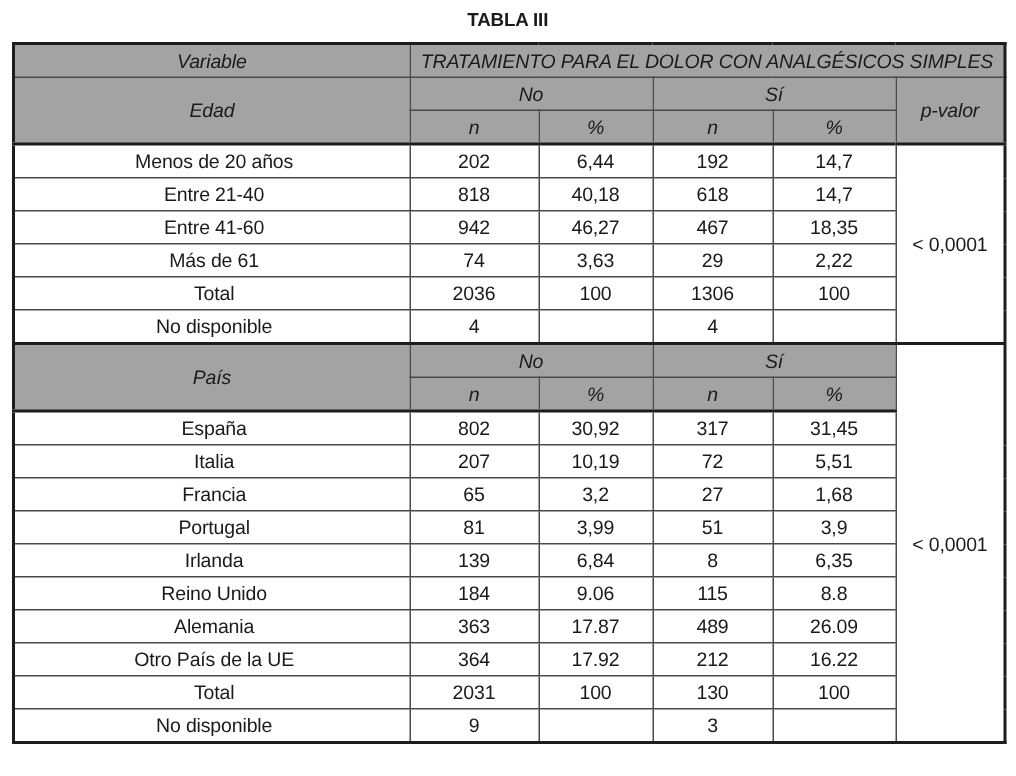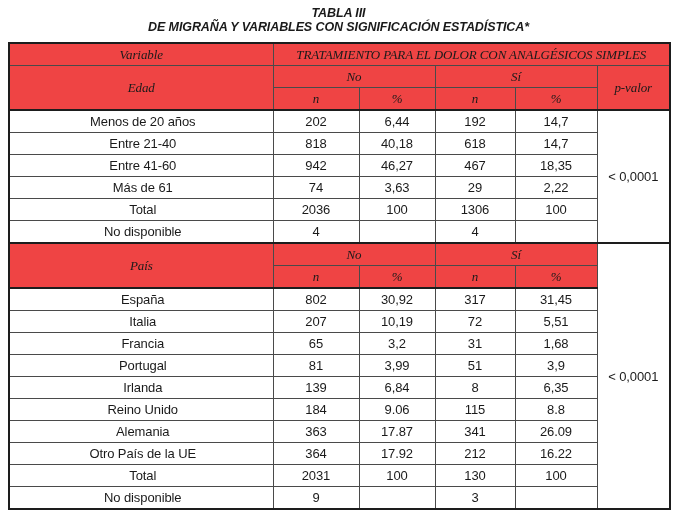--- a/index.html
+++ b/index.html
@@ -11,60 +11,57 @@
     color:#1a1a1a;
     overflow:hidden;
   }
   .title-block{
     text-align:center;
     padding-top:6px;
     font-weight:bold;
     font-size:12.5px;
     line-height:14px;
     letter-spacing:-0.1px;
-    font-style:italic;
   }
   table.tbl{
     border-collapse:collapse;
     table-layout:fixed;
     width:661px;
     margin:8px 0 0 8px;
     border:2px solid #1d1d1d;
     font-size:13px;
     letter-spacing:-0.1px;
   }
   .tbl td{
     border:1px solid #4a4a4a;
     height:19px;
     padding:1px 2px;
     text-align:center;
     vertical-align:middle;
     overflow:hidden;
     white-space:nowrap;
   }
   .tbl td.hdr{
-    background:#ef4444;
+    background:#a3a3a3;
     font-style:italic;
-    font-family:Liberation Serif, serif;
   }
   .tbl td.lbl{
     text-align:center;
     padding-left:5px;
   }
   .tbl td.bb{border-bottom:2px solid #1d1d1d;}
   .tbl td.tb{border-top:2px solid #1d1d1d;}
 </style>
 </head>
 <body>
 
 <div class="page">
 
   <div class="title-block">
     <div>TABLA III</div>
-    <div>DE MIGRAÑA Y VARIABLES CON SIGNIFICACIÓN ESTADÍSTICA*</div>
   </div>
 
   <table class="tbl">
     <colgroup>
       <col style="width:264px">
         <col style="width:86px">
         <col style="width:76px">
       <col style="width:80px">
         <col style="width:82px">
         <col style="width:73px">
@@ -157,21 +154,21 @@
         <td class="lbl">Italia</td>
         <td>207</td>
         <td>10,19</td>
         <td>72</td>
         <td>5,51</td>
       </tr>
       <tr>
         <td class="lbl">Francia</td>
         <td>65</td>
         <td>3,2</td>
-        <td>31</td>
+        <td>27</td>
         <td>1,68</td>
       </tr>
       <tr>
         <td class="lbl">Portugal</td>
         <td>81</td>
         <td>3,99</td>
         <td>51</td>
         <td>3,9</td>
       </tr>
       <tr>
@@ -185,21 +182,21 @@
         <td class="lbl">Reino Unido</td>
         <td>184</td>
         <td>9.06</td>
         <td>115</td>
         <td>8.8</td>
       </tr>
       <tr>
         <td class="lbl">Alemania</td>
         <td>363</td>
         <td>17.87</td>
-        <td>341</td>
+        <td>489</td>
         <td>26.09</td>
       </tr>
       <tr>
         <td class="lbl">Otro País de la UE</td>
         <td>364</td>
         <td>17.92</td>
         <td>212</td>
         <td>16.22</td>
       </tr>
       <tr>

